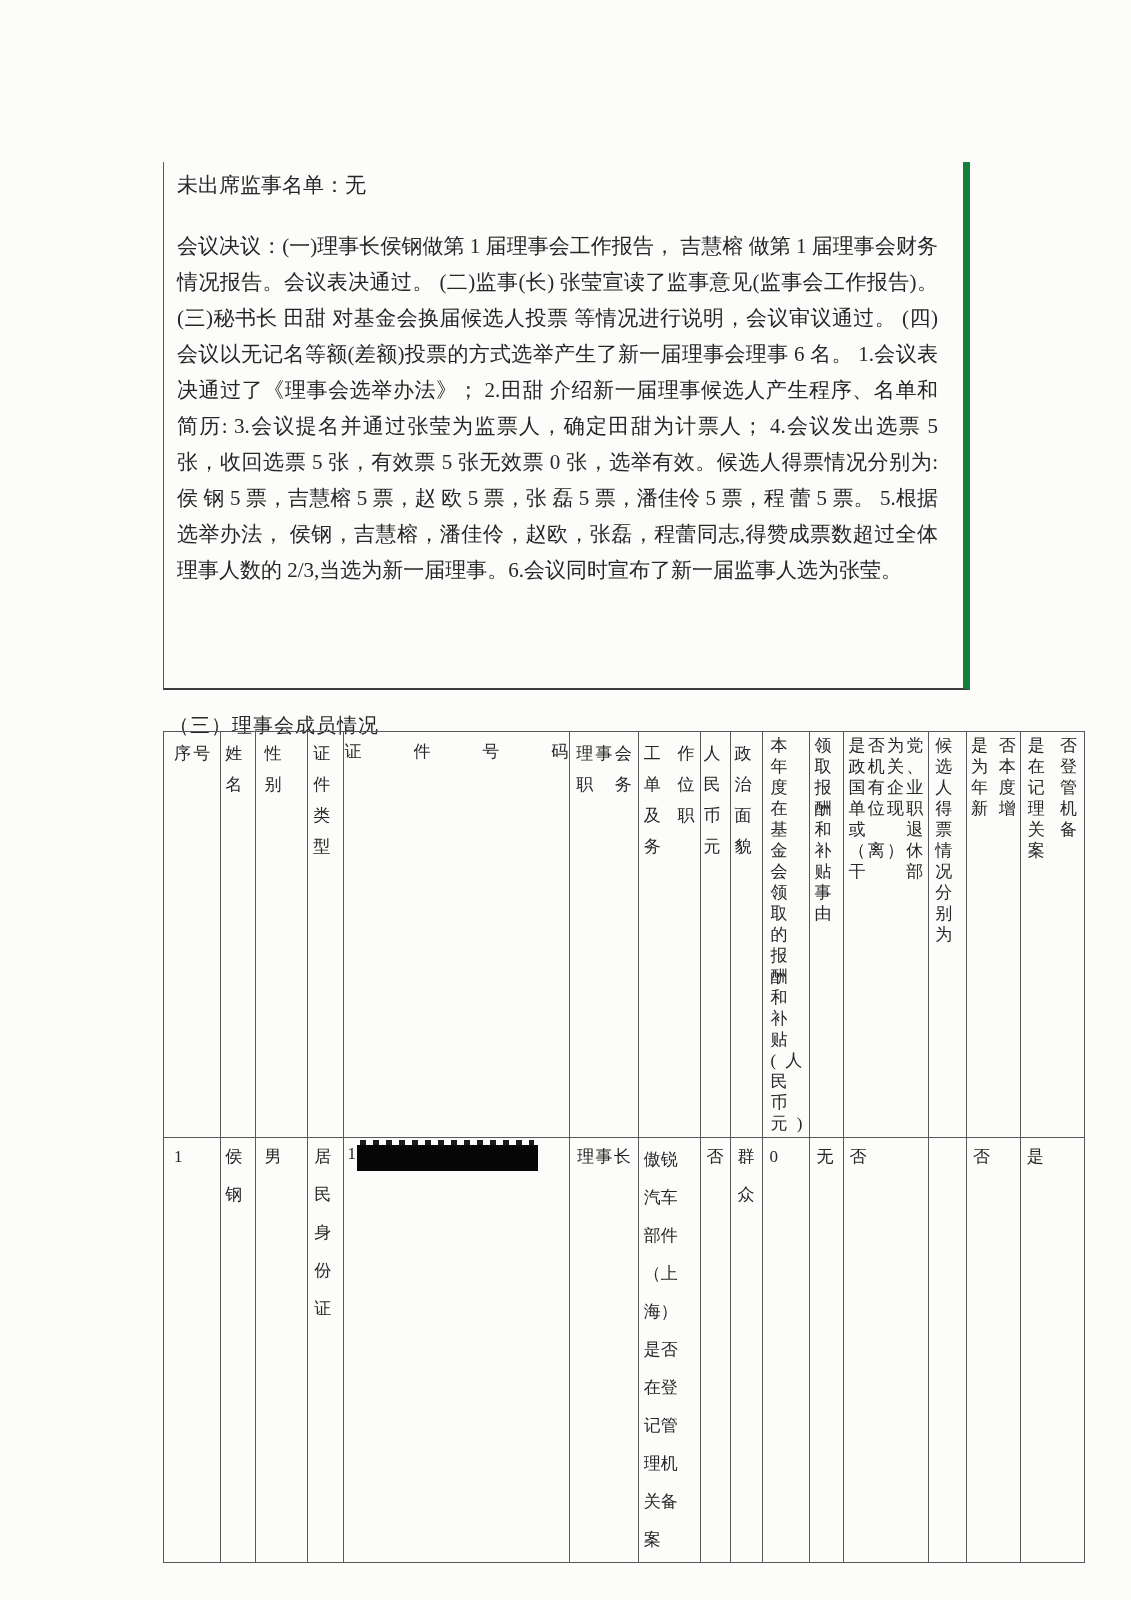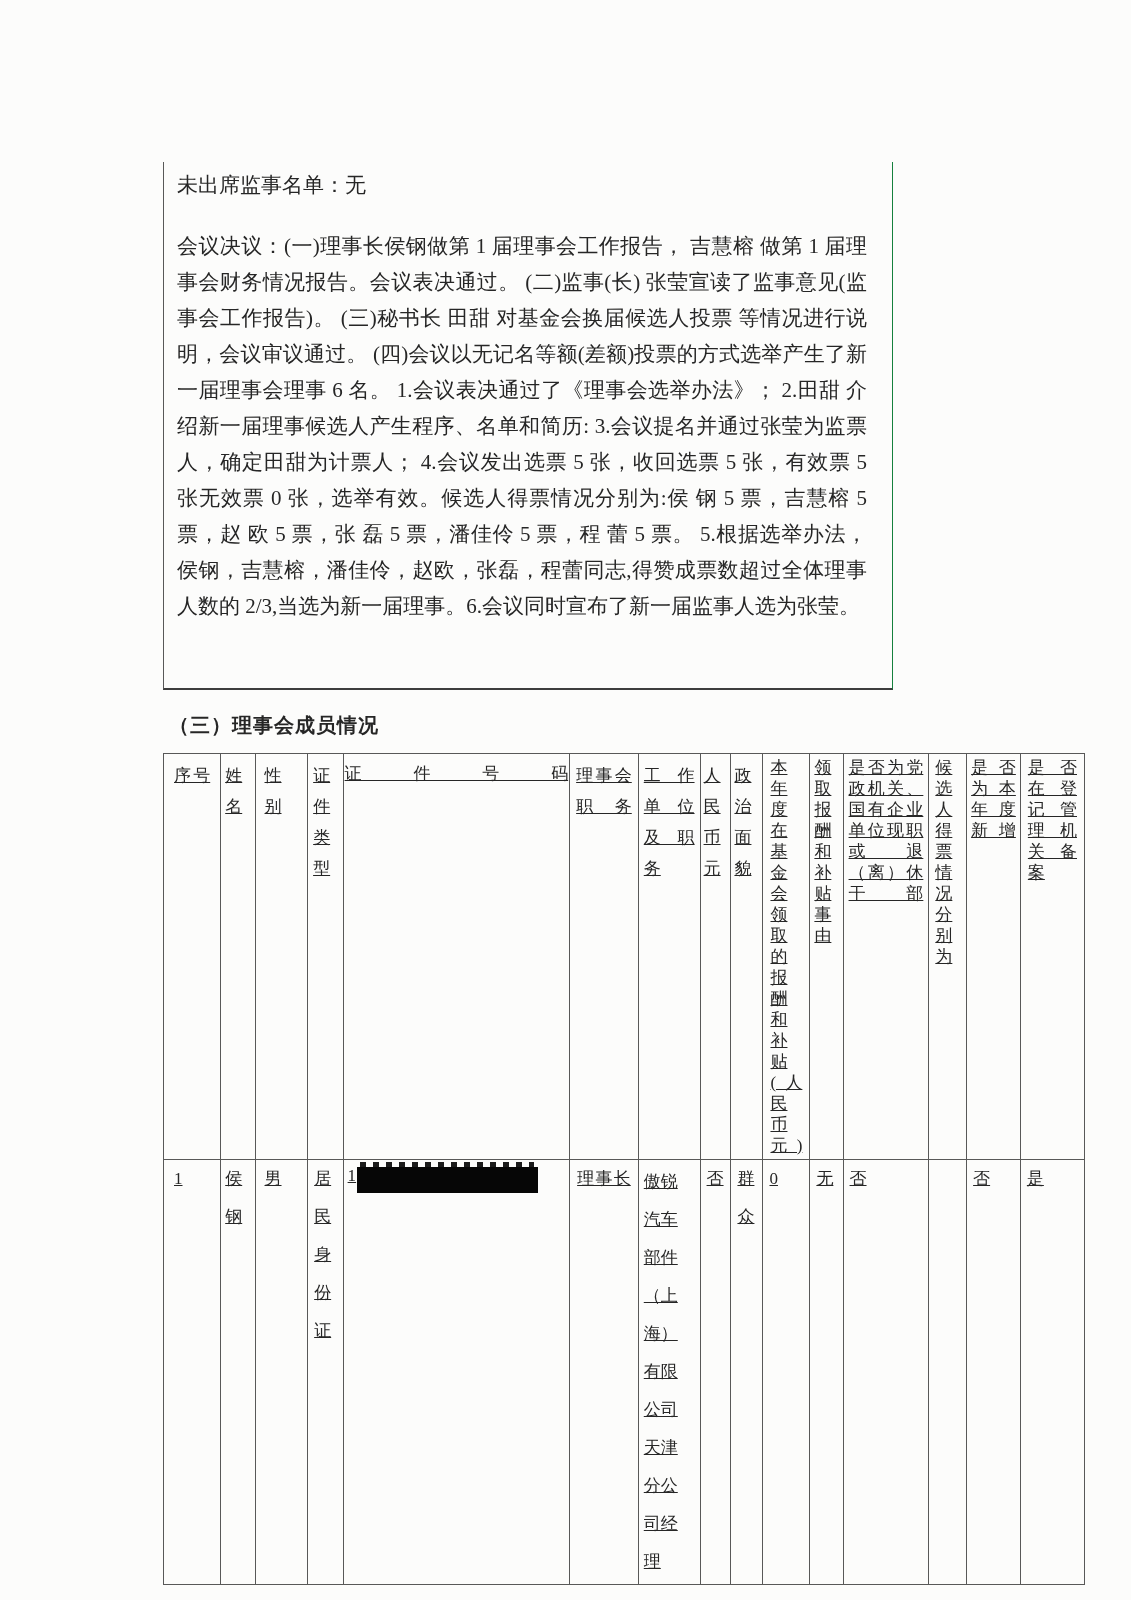--- a/index.html
+++ b/index.html
@@ -8,43 +8,42 @@
     background:#fcfcfb;
     position:relative;
     font-family:"Liberation Serif","DejaVu Serif",serif;
     color:#262626;
     overflow:hidden;
   }
 
   
   .notes-box {
     position:absolute; left:163px; top:162px;
-    width:730px; height:528px;
+    width:807px; height:528px;
     box-sizing:border-box;
     border-left:1px solid #585858;
-    border-right:1px solid #15803d;
+    border-right:7px solid #15803d;
     border-bottom:2px solid #3d3d3d;
     padding:6px 25px 0 13px;
   }
   .notes-line1 { font-size:21px; line-height:30px; margin:2px 0 0 0; }
   .notes-para  { font-size:21px; line-height:36px; margin:28px 0 0 0; text-align:justify; }
   .notes-remark{ font-size:21px; line-height:30px; margin:40px 0 0 0; }
 
   
   .section-title {
     position:absolute; left:169px; top:712px;
-    font-size:20px; font-weight:bold; letter-spacing:1px;
+    font-size:20px; font-weight:normal; letter-spacing:1px;
   }
 
   
   table.members {
-    position:absolute; left:163px; top:753px;
+    position:absolute; left:163px; top:731px;
     width:922px; table-layout:fixed; border-collapse:collapse;
     background:transparent;
-    text-decoration:underline;
   }
   .members th, .members td {
     border:1px solid #585858;
     vertical-align:top;
     box-sizing:border-box;
     overflow:hidden;
     word-break:break-all;
   }
   tr.header-row { height:403px; }
   tr.data-row   { height:326px; }
@@ -135,21 +134,21 @@
     <td class="d5">
       <div class="id-wrap">
         <span class="id-prefix">1</span>
         <span class="redaction">
           <span class="digit-tops"></span>
           <span class="redaction-bar"></span>
         </span>
       </div>
     </td>
     <td class="d6">理事长</td>
-    <td class="d7">傲锐汽车部件（上海）有限公司天津分公司经理</td>
+    <td class="d7">傲锐汽车部件（上海）是否在登记管理机关备案</td>
     <td class="d8">否</td>
     <td class="d9">群众</td>
     <td class="d10">0</td>
     <td class="d11">无</td>
     <td class="d12">否</td>
     <td class="d13"></td>
     <td class="d14">否</td>
     <td class="d15">是</td>
   </tr>
 </tbody>

